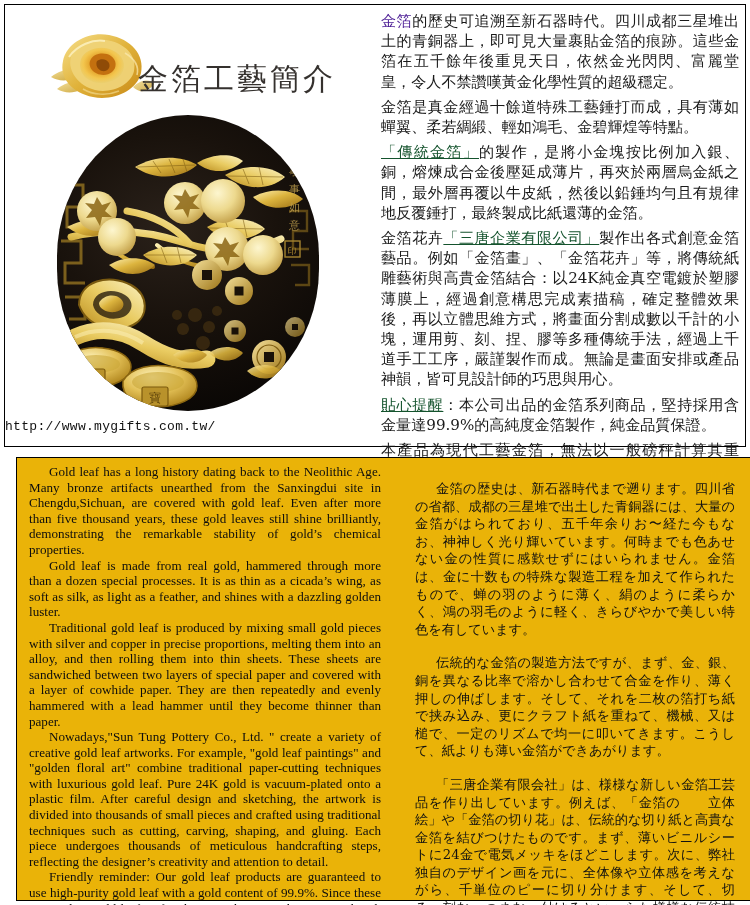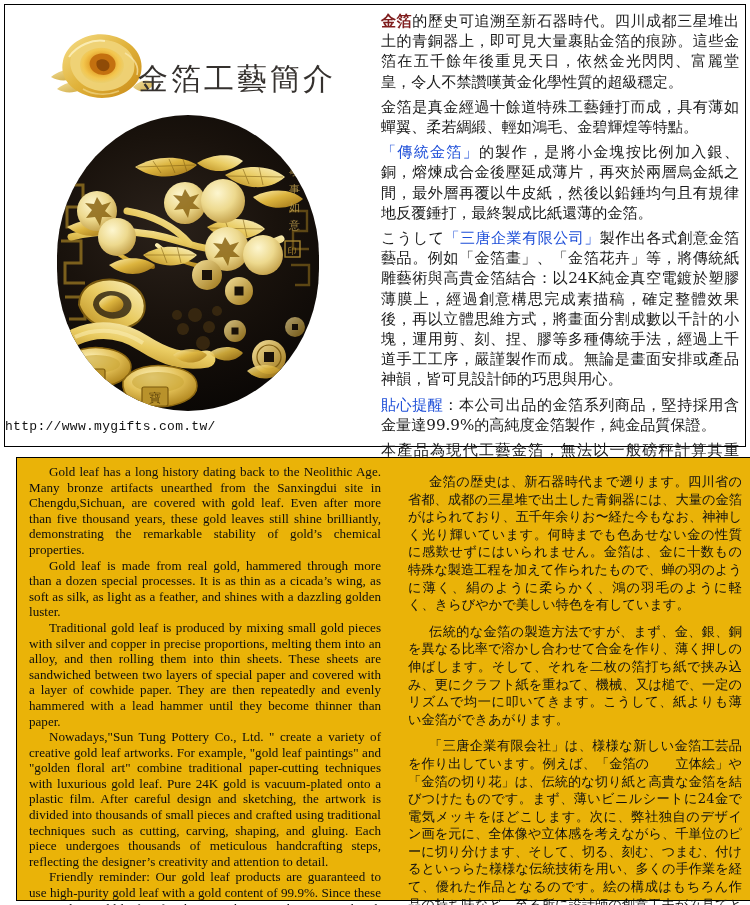--- a/index.html
+++ b/index.html
@@ -83,22 +83,22 @@
     position: absolute;
     left: 376px; top: 6px;
     width: 358px;
     font-family: "DejaVu Serif", "Liberation Serif", serif;
     font-size: 15.1px;
     line-height: 20.2px;
     color: #1a1a1a;
     text-align: justify;
   }
   .cn-col p { margin: 0 0 5px 0; }
-  .gold-word { color: #7f1d1d; font-weight: bold; }
-  .red-word  { color: #1d4ed8; }
+  .gold-word { color: #4c1d95; }
+  .red-word  { color: #14532d; text-decoration: underline; }
 
   
   .bottom-panel {
     position: absolute;
     left: 16px; top: 457px;
     width: 742px; height: 444px;
     border: 1.5px solid #000;
     background: #eab308;
   }
   .bottom-cols {
@@ -119,21 +119,21 @@
   .jp-col {
     position: absolute;
     left: 382px; top: 6px;
     width: 352px;
     font-family: "DejaVu Serif", "Liberation Serif", serif;
     font-size: 13.2px;
     line-height: 17.6px;
     color: #111;
     text-align: justify;
   }
-  .jp-col p { margin: 9px; text-indent: 1.6em; }
+  .jp-col p { margin: 16px; text-indent: 1.6em; }
 </style>
 </head>
 <body>
 
 <div id="page">
 
   <div class="top-panel">
     <div class="top-inner">
 
       <div class="visual-col">
@@ -344,21 +344,21 @@
         <p>
           <span class="gold-word">金箔</span><span>的歷史可追溯至新石器時代。四川成都三星堆出土的青銅器上，即可見大量裹貼金箔的痕跡。這些金箔在五千餘年後重見天日，依然金光閃閃、富麗堂皇，令人不禁讚嘆黃金化學性質的超級穩定。</span>
         </p>
         <p>
           <span>金箔是真金經過十餘道特殊工藝錘打而成，具有薄如蟬翼、柔若綢緞、輕如鴻毛、金碧輝煌等特點。</span>
         </p>
         <p>
           <span class="red-word">「傳統金箔」</span><span>的製作，是將小金塊按比例加入銀、銅，熔煉成合金後壓延成薄片，再夾於兩層烏金紙之間，最外層再覆以牛皮紙，然後以鉛錘均勻且有規律地反覆錘打，最終製成比紙還薄的金箔。</span>
         </p>
         <p>
-          <span>こうして</span><span class="red-word">「三唐企業有限公司」</span><span>製作出各式創意金箔藝品。例如「金箔畫」、「金箔花卉」等，將傳統紙雕藝術與高貴金箔結合：以24K純金真空電鍍於塑膠薄膜上，經過創意構思完成素描稿，確定整體效果後，再以立體思維方式，將畫面分割成數以千計的小塊，運用剪、刻、捏、膠等多種傳統手法，經過上千道手工工序，嚴謹製作而成。無論是畫面安排或產品神韻，皆可見設計師的巧思與用心。</span>
+          <span>金箔花卉</span><span class="red-word">「三唐企業有限公司」</span><span>製作出各式創意金箔藝品。例如「金箔畫」、「金箔花卉」等，將傳統紙雕藝術與高貴金箔結合：以24K純金真空電鍍於塑膠薄膜上，經過創意構思完成素描稿，確定整體效果後，再以立體思維方式，將畫面分割成數以千計的小塊，運用剪、刻、捏、膠等多種傳統手法，經過上千道手工工序，嚴謹製作而成。無論是畫面安排或產品神韻，皆可見設計師的巧思與用心。</span>
         </p>
         <p>
           <span class="red-word">貼心提醒</span><span>：本公司出品的金箔系列商品，堅持採用含金量達99.9%的高純度金箔製作，純金品質保證。</span>
         </p>
         <p>
           <span>本產品為現代工藝金箔，無法以一般磅秤計算其重量。如欲熔解還原為純金使用，因成本高昂並不合適，請勿輕信不肖業者之誤導。</span>
         </p>
       </div>
 
     </div>

